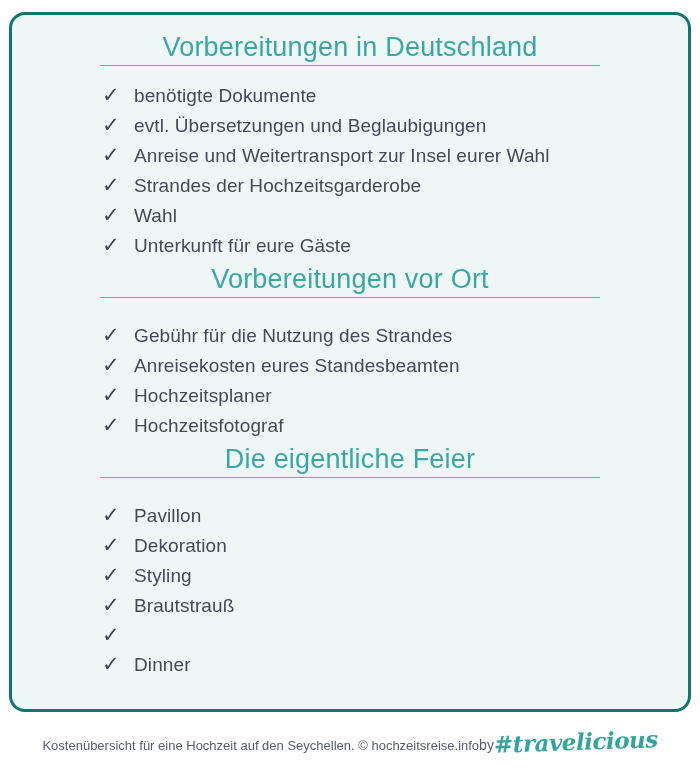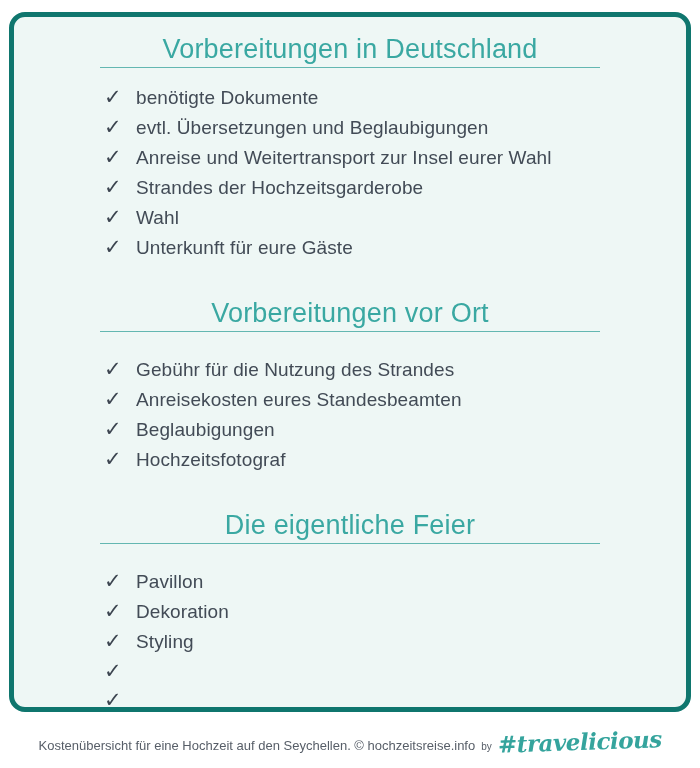--- a/index.html
+++ b/index.html
@@ -15,36 +15,36 @@
     width: 700px;
     height: 768px;
     position: relative;
   }
   .card {
     box-sizing: border-box;
     width: 682px;
     height: 700px;
     margin: 12px auto 0 auto;
     background: #eef7f5;
-    border: 5px solid #0f766e;
+    border: 3px solid #0f766e;
     border-radius: 16px;
     padding-top: 16px;
     overflow: hidden;
   }
   section { margin: 0; }
   section h2 {
     margin: 0;
     font-size: 27px;
     line-height: 32px;
     font-weight: 400;
     text-align: center;
     color: #3aa8a2;
     letter-spacing: 0.2px;
   }
-  section + section h2 { margin-top: 35px; }
+  section + section h2 { margin-top: 3px; }
   .rule {
     width: 500px;
     height: 0;
     margin: 2px auto 0 auto;
     border-top: 1px solid #63b7b1;
   }
   section ul {
     list-style: none;
     margin: 14px 0 0 0;
     padding: 0 0 0 90px;
@@ -67,29 +67,28 @@
   .item-label {
     font-size: 19px;
     letter-spacing: 0.1px;
     text-align: center;
   }
   .footer {
     margin-top: 16px;
     display: flex;
     justify-content: center;
     align-items: baseline;
-    gap: 6px;
     white-space: nowrap;
   }
   .footer-caption {
     font-size: 13px;
     color: #575e68;
   }
   .footer-by {
-    font-size: 10px;
+    font-size: 14px;
     color: #575e68;
   }
   .brand {
     font-family: "DejaVu Serif", serif;
     font-style: italic;
     font-weight: bold;
     font-size: 23px;
     letter-spacing: -0.5px;
     color: #35a49d;
     transform: rotate(-2deg);
@@ -139,21 +138,21 @@
             <li>
               <span class="check">✓</span>
               <span class="item-label">Gebühr für die Nutzung des Strandes</span>
             </li>
             <li>
               <span class="check">✓</span>
               <span class="item-label">Anreisekosten eures Standesbeamten</span>
             </li>
             <li>
               <span class="check">✓</span>
-              <span class="item-label">Beglaubigungen</span>
+              <span class="item-label">Hochzeitsplaner</span>
             </li>
             <li>
               <span class="check">✓</span>
               <span class="item-label">Hochzeitsfotograf</span>
             </li>
           </ul>
         </section>
         <section>
           <h2>Die eigentliche Feier</h2>
           <div class="rule"></div>
@@ -165,20 +164,21 @@
             <li>
               <span class="check">✓</span>
               <span class="item-label">Dekoration</span>
             </li>
             <li>
               <span class="check">✓</span>
               <span class="item-label">Styling</span>
             </li>
             <li>
               <span class="check">✓</span>
+              <span class="item-label">Brautstrauß</span>
             </li>
             <li>
               <span class="check">✓</span>
             </li>
             <li>
               <span class="check">✓</span>
               <span class="item-label">Dinner</span>
             </li>
           </ul>
         </section>

